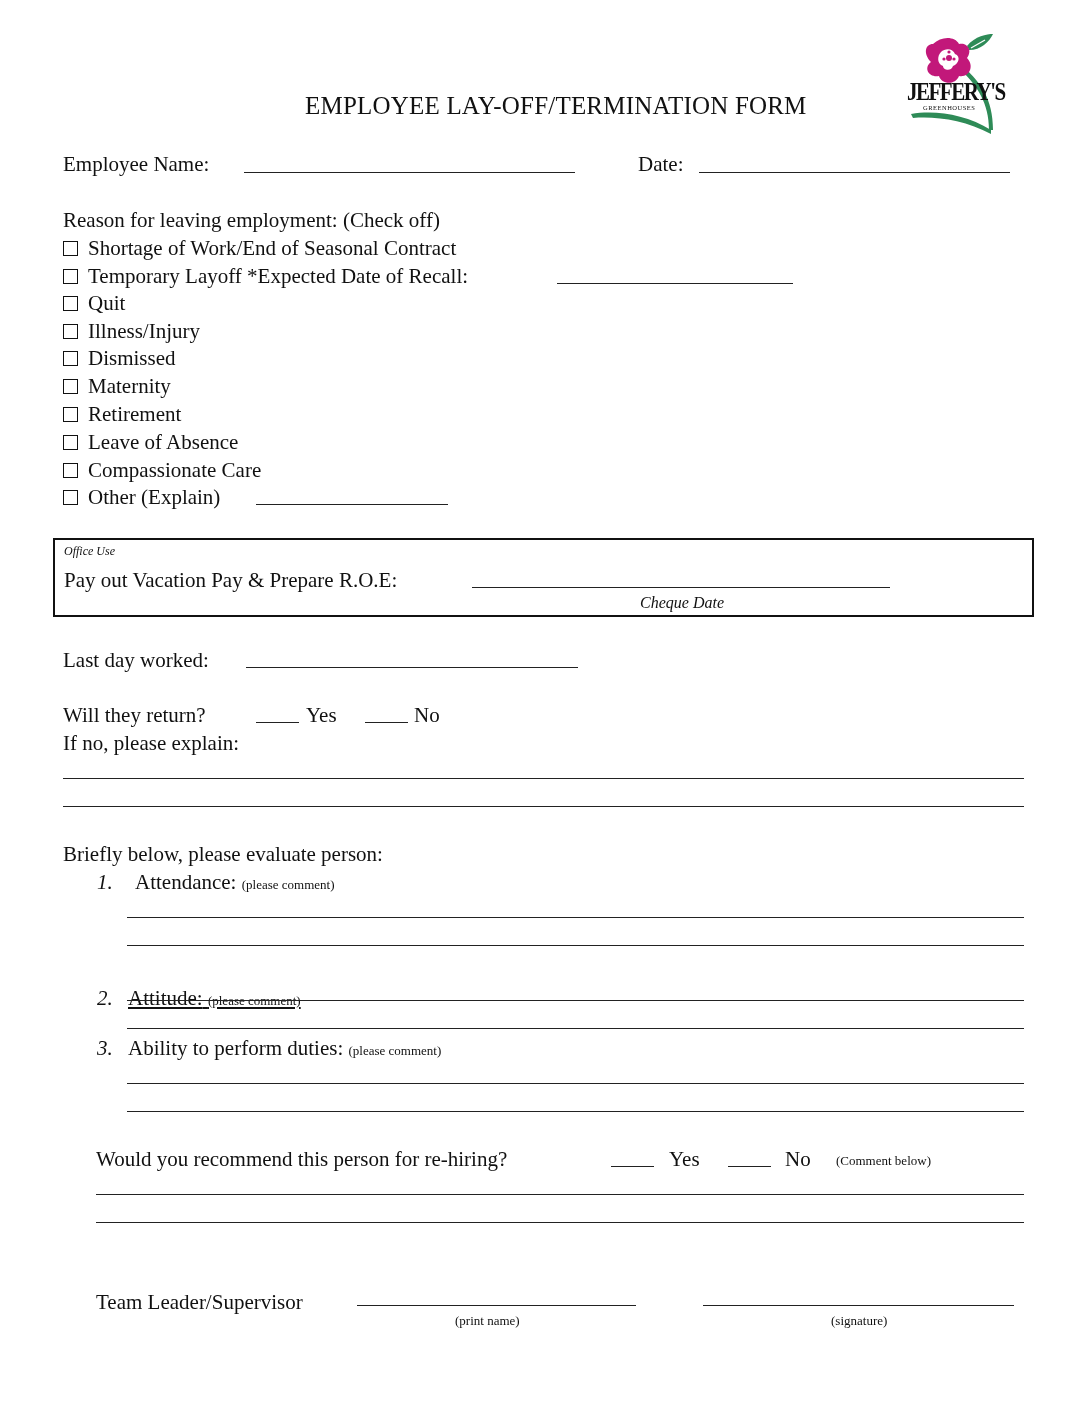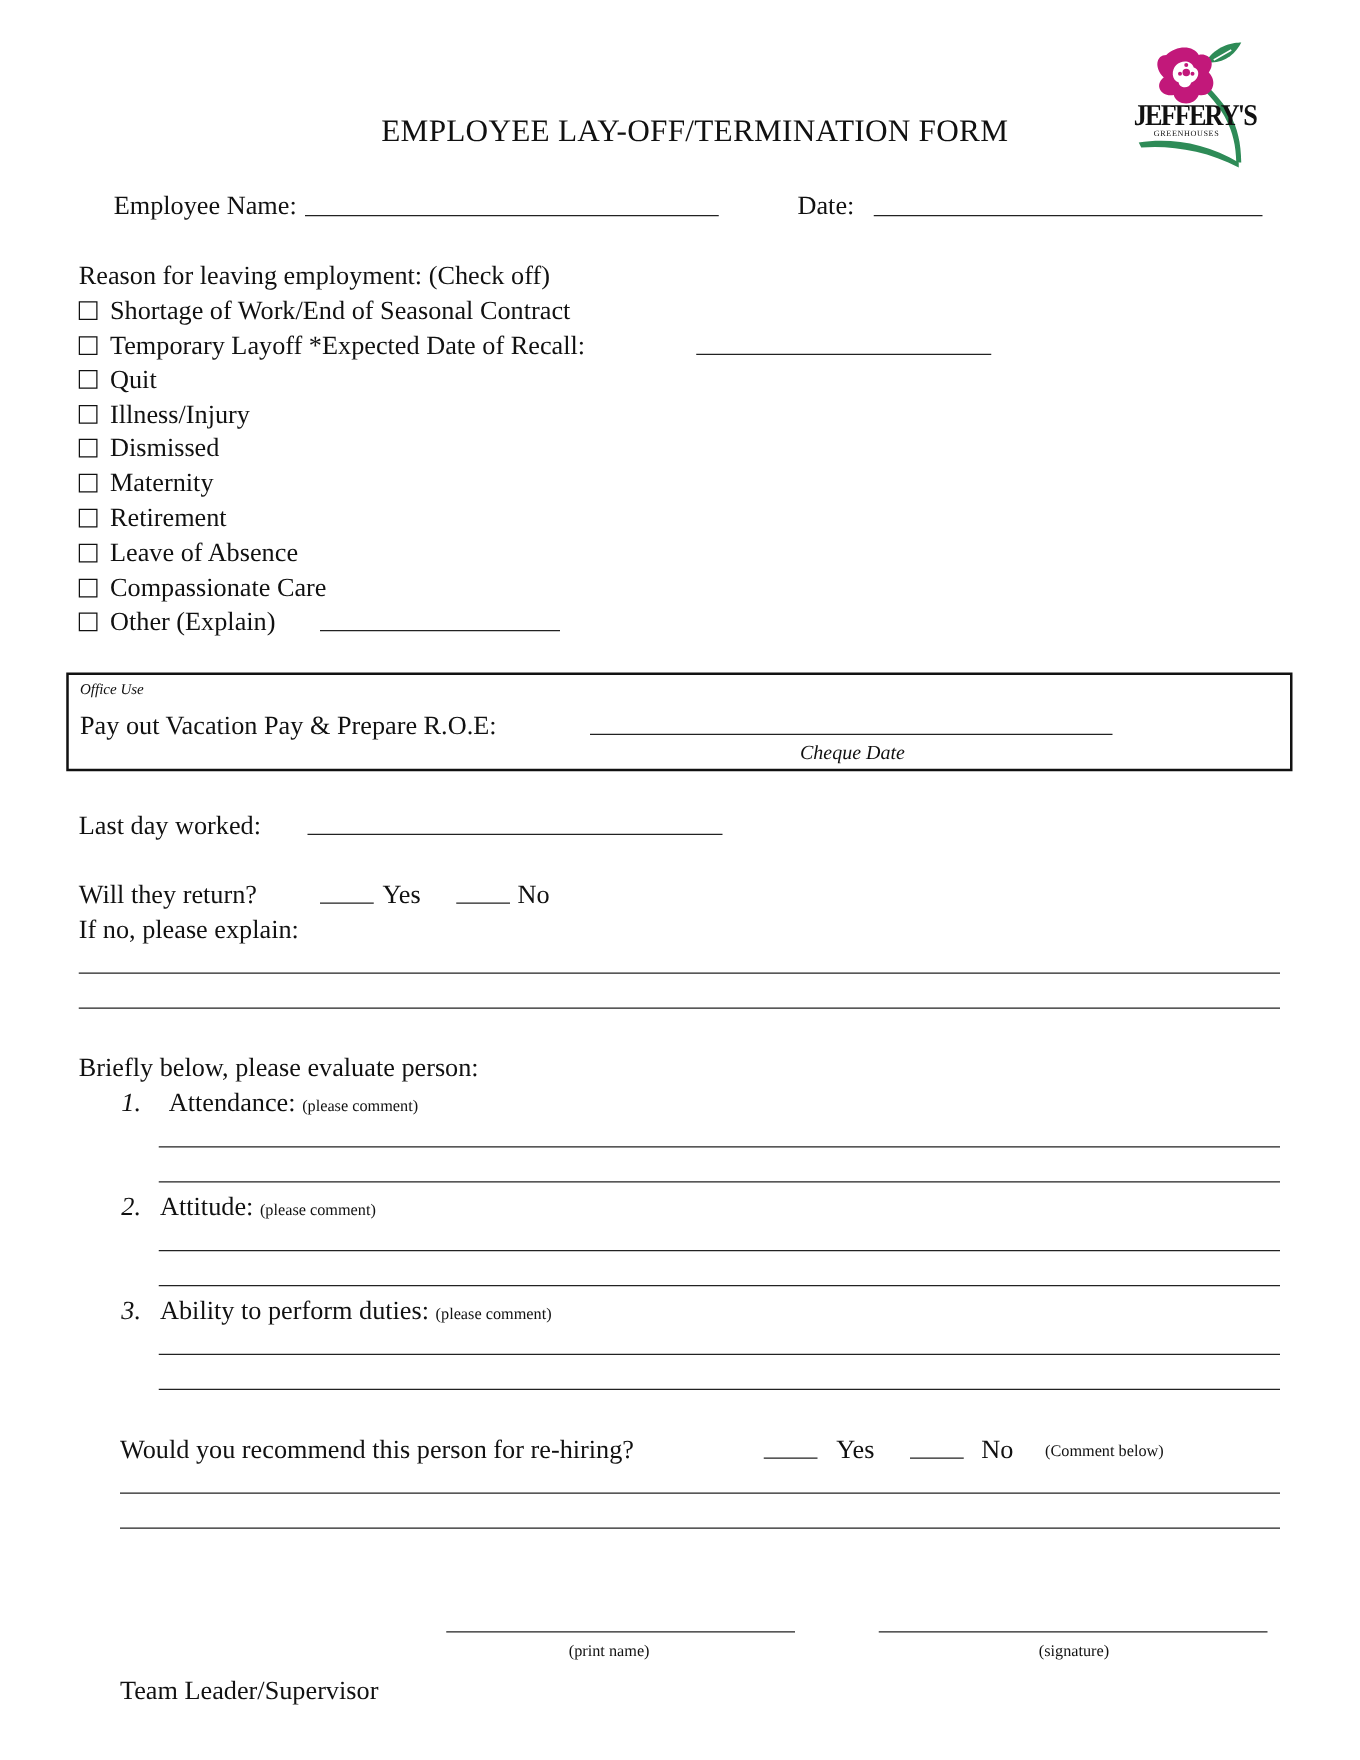--- a/index.html
+++ b/index.html
@@ -34,21 +34,21 @@
     <circle cx="39" cy="31" r="1.6" fill="#c2187a"></circle>
 
     <path d="M6 86 C30 82, 60 86, 86 102 L86 106 C60 92, 30 88, 8 90 Z" fill="#2e8b57"></path>
   </svg>
   <div class="abs" style="left:2px; top:52px; font-size:21px; font-weight:bold; letter-spacing:-1.5px; transform:scaleY(1.15); color:#111;">JEFFERY'S</div>
   <div class="abs" style="left:18px; top:76px; font-size:6.5px; letter-spacing:0.5px; color:#111;">GREENHOUSES</div>
 </div>
 
 <div class="abs title" style="left:305px; top:92px;">EMPLOYEE LAY-OFF/TERMINATION FORM</div>
 
-<div class="abs txt" style="left:63px; top:152px;margin-left:28px;">Employee Name:</div>
+<div class="abs txt" style="left:63px; top:152px;">Employee Name:</div>
 <div class="line" style="left:244px; top:172px; width:331px;"></div>
 <div class="abs txt" style="left:638px; top:152px;">Date:</div>
 <div class="line" style="left:699px; top:172px; width:311px;"></div>
 
 <div class="abs txt" style="left:63px; top:208px;">Reason for leaving employment: (Check off)</div>
 
 <div class="abs txt" style="left:63px; top:236px;">
   <span class="cb"></span><span>Shortage of Work/End of Seasonal Contract</span>
 </div>
 <div class="abs txt" style="left:63px; top:264px;">
@@ -101,21 +101,21 @@
 
 <div class="abs txt" style="left:63px; top:842px;">Briefly below, please evaluate person:</div>
 
 <div class="abs txt" style="left:97px; top:870px;">
   <span class="num" style="width:38px;">1.</span><span>Attendance:</span>
   <span class="small">(please comment)</span>
 </div>
 <div class="line" style="left:127px; top:917px; width:897px;"></div>
 <div class="line" style="left:127px; top:945px; width:897px;"></div>
 
-<div class="abs txt" style="left:97px; top:953px;">
+<div class="abs txt" style="left:97px; top:986px;text-decoration:underline;">
   <span class="num" style="width:31px;">2.</span><span>Attitude:</span>
   <span class="small">(please comment)</span>
 </div>
 <div class="line" style="left:127px; top:1000px; width:897px;"></div>
 <div class="line" style="left:127px; top:1028px; width:897px;"></div>
 
 <div class="abs txt" style="left:97px; top:1036px;">
   <span class="num" style="width:31px;">3.</span><span>Ability to perform duties:</span>
   <span class="small">(please comment)</span>
 </div>
@@ -124,17 +124,17 @@
 
 <div class="abs txt" style="left:96px; top:1147px;">Would you recommend this person for re-hiring?</div>
 <div class="line" style="left:611px; top:1166px; width:43px;"></div>
 <div class="abs txt" style="left:669px; top:1147px;">Yes</div>
 <div class="line" style="left:728px; top:1166px; width:43px;"></div>
 <div class="abs txt" style="left:785px; top:1147px;">No</div>
 <div class="abs small" style="left:836px; top:1153px;">(Comment below)</div>
 <div class="line" style="left:96px; top:1194px; width:928px;"></div>
 <div class="line" style="left:96px; top:1222px; width:928px;"></div>
 
-<div class="abs txt" style="left:96px; top:1340px;font-family:Liberation Serif, serif;">Team Leader/Supervisor</div>
+<div class="abs txt" style="left:96px; top:1290px;font-family:Liberation Serif, serif;">Team Leader/Supervisor</div>
 <div class="line" style="left:357px; top:1305px; width:279px;"></div>
 <div class="abs small" style="left:455px; top:1313px;">(print name)</div>
 <div class="line" style="left:703px; top:1305px; width:311px;"></div>
 <div class="abs small" style="left:831px; top:1313px;">(signature)</div>
 
 </body></html>

